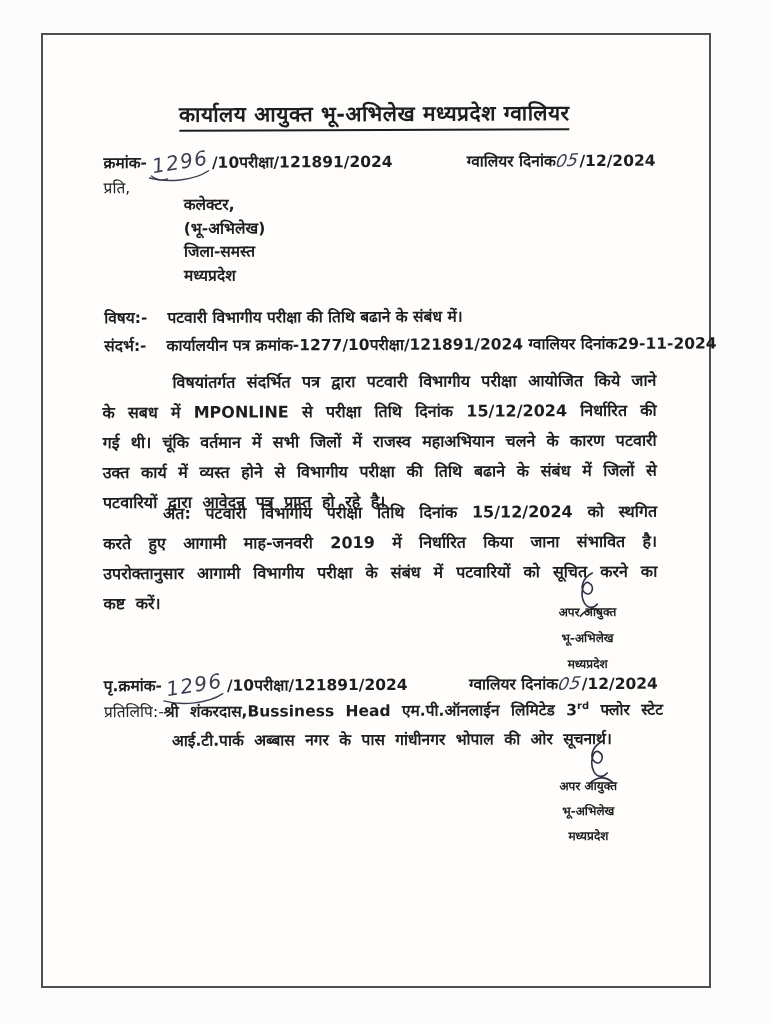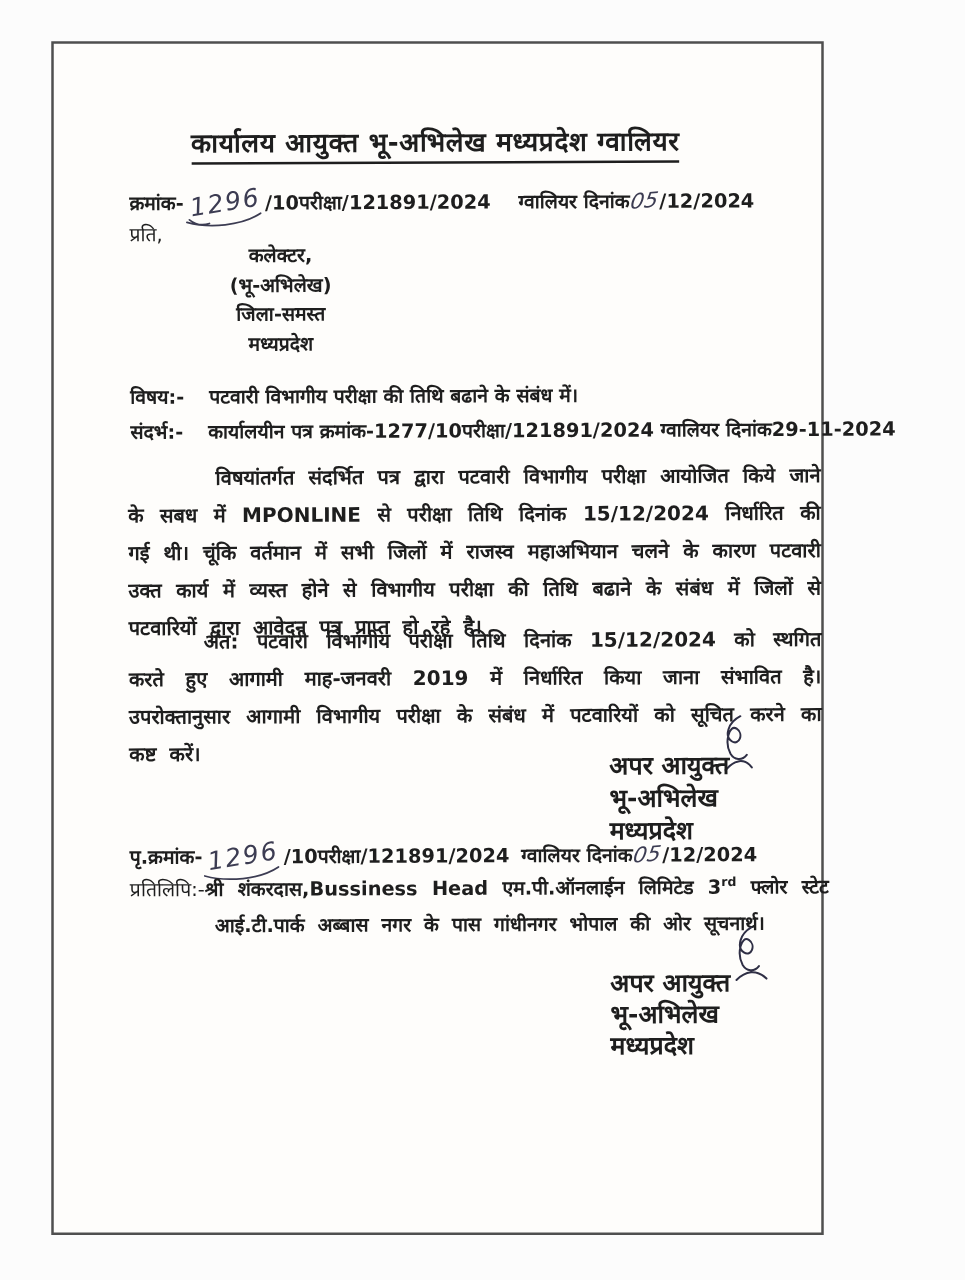--- a/index.html
+++ b/index.html
@@ -4,21 +4,21 @@
 <style>
   :root{
     --paper:#fefdfb; --ink:#1e1e1e; --pen-ink:#3c3c52; --page-border:#4f4f4f;
   }
   html,body{margin:0;padding:0;}
   body{
     width:772px;height:1024px;background:#fcfcfc;position:relative;overflow:hidden;
     font-family:"DejaVu Sans","Liberation Sans",sans-serif;color:var(--ink);
   }
   .page{
-    position:absolute;left:41px;top:33px;width:618px;height:955px;box-sizing:border-box;
+    position:absolute;left:41px;top:33px;width:670px;height:955px;box-sizing:border-box;
     background:var(--paper);border:2px solid var(--page-border);
   }
   .content{position:absolute;inset:0;transform:rotate(-0.25deg);}
   .abs{position:absolute;}
   .title{
     left:0;right:0;top:64px;text-align:center;font-size:21px;font-weight:700;letter-spacing:0.5px;
   }
   .title .u{border-bottom:2px solid var(--ink);padding-bottom:3px;}
   .refline{
     left:62px;right:52px;top:113px;display:flex;justify-content:space-between;align-items:baseline;
@@ -30,36 +30,36 @@
     display:inline-block;font-size:20px;font-style:italic;color:var(--pen-ink);
     transform:rotate(-9deg) translateY(1px);letter-spacing:1.5px;font-weight:400;
   }
   .hw-flourish{position:absolute;left:-4px;bottom:-9px;width:64px;height:14px;}
   .hw-date{
     display:inline-block;font-style:italic;color:var(--pen-ink);font-weight:400;
     transform:skewX(-14deg) rotate(-5deg);font-size:17px;margin:0 1px;
   }
   .salutation{left:62px;top:140px;font-size:15.5px;font-weight:400;}
   .recipient{left:142px;top:158px;font-size:15.5px;font-weight:700;line-height:23.5px;}
-  .recipient div{white-space:nowrap;text-align:center;}
+  .recipient div{white-space:nowrap;}
   .subj,.refr{
     left:62px;top:270px;display:flex;gap:20px;font-size:15.5px;font-weight:700;white-space:nowrap;
   }
   .refr{top:298px;}
   .para{
     left:60px;width:554px;font-size:16px;font-weight:600;line-height:30px;
     text-align:justify;word-spacing:5px;
   }
   .para1{top:332px;text-indent:70px;}
   .para2{top:463px;text-indent:60px;}
   .sig-scribble{width:40px;height:52px;}
   .scrib1{left:525px;top:536px;}
   .scrib2{left:535px;top:706px;}
   .signatory{
-    left:444px;top:565px;width:200px;text-align:left;font-size:20px;font-weight:700;line-height:26px;
+    left:444px;top:565px;width:200px;text-align:center;font-size:12px;font-weight:700;line-height:26px;
   }
   .signatory2{top:740px;line-height:25px;}
   .endline{
     left:60px;right:52px;top:636px;display:flex;justify-content:space-between;align-items:baseline;
     font-size:15.5px;font-weight:600;
   }
   .endline .grp{display:flex;align-items:baseline;}
   .copy1{left:60px;top:664px;font-size:15.5px;font-weight:600;word-spacing:6px;white-space:nowrap;}
   .copy1 .lbl{font-weight:400;}
   .copy1 sup{font-size:10px;}

